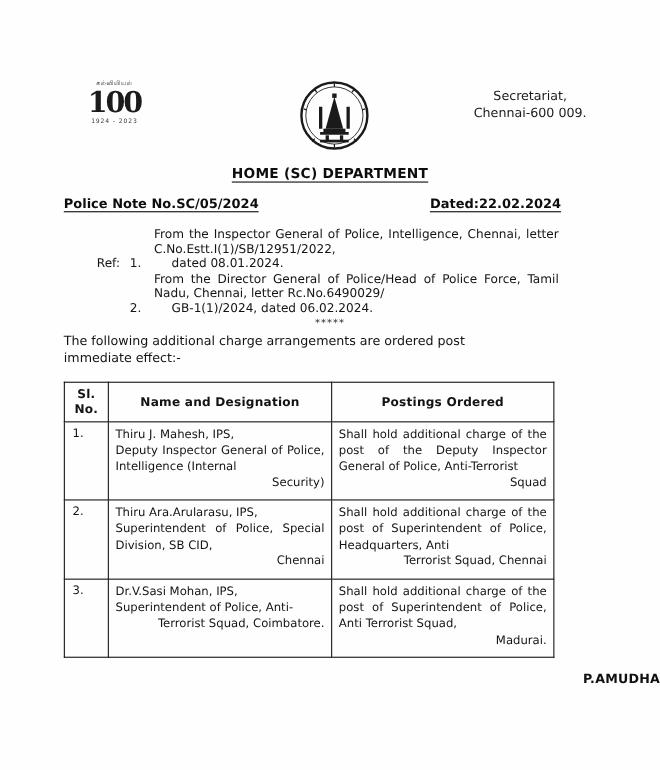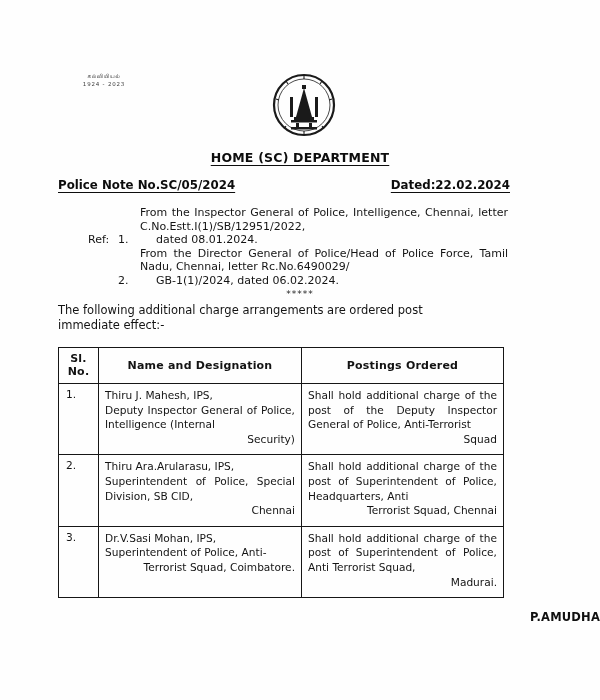--- a/index.html
+++ b/index.html
@@ -235,20 +235,21 @@
 </style>
 </head>
 <body>
 
 <div class="page">
 
   <div class="header">
 
     <div class="centenary-logo">
       <div class="centenary-tamil">கல்வியியல்</div>
+      <div class="centenary-mark">100</div>
       <div class="centenary-years">1924 - 2023</div>
     </div>
 
     <div class="emblem">
       <svg width="64" height="64" viewBox="0 0 64 64" aria-hidden="true">
         <circle cx="32" cy="32" r="30" fill="none" stroke="#1a1a1a" stroke-width="2.2"></circle>
         <circle cx="32" cy="32" r="26" fill="none" stroke="#1a1a1a" stroke-width="0.8"></circle>
 
         <g fill="#1a1a1a">
           <rect x="30" y="12" width="4" height="4"></rect>
@@ -271,20 +272,24 @@
           <line x1="50" y1="8" x2="48" y2="11"></line>
           <line x1="4" y1="26" x2="7" y2="27"></line>
           <line x1="60" y1="26" x2="57" y2="27"></line>
           <line x1="12" y1="56" x2="14" y2="53"></line>
           <line x1="52" y1="56" x2="50" y2="53"></line>
           <line x1="32" y1="61" x2="32" y2="58"></line>
         </g>
       </svg>
     </div>
 
+    <div class="secretariat">
+      <div>Secretariat,</div>
+      <div>Chennai-600 009.</div>
+    </div>
   </div>
 
   <div class="dept-title">HOME (SC) DEPARTMENT</div>
 
   <div class="noteline">
     <span>Police Note No.SC/05/2024</span>
     <span class="note-date">Dated:22.02.2024</span>
   </div>
 
   <div class="ref-block">

